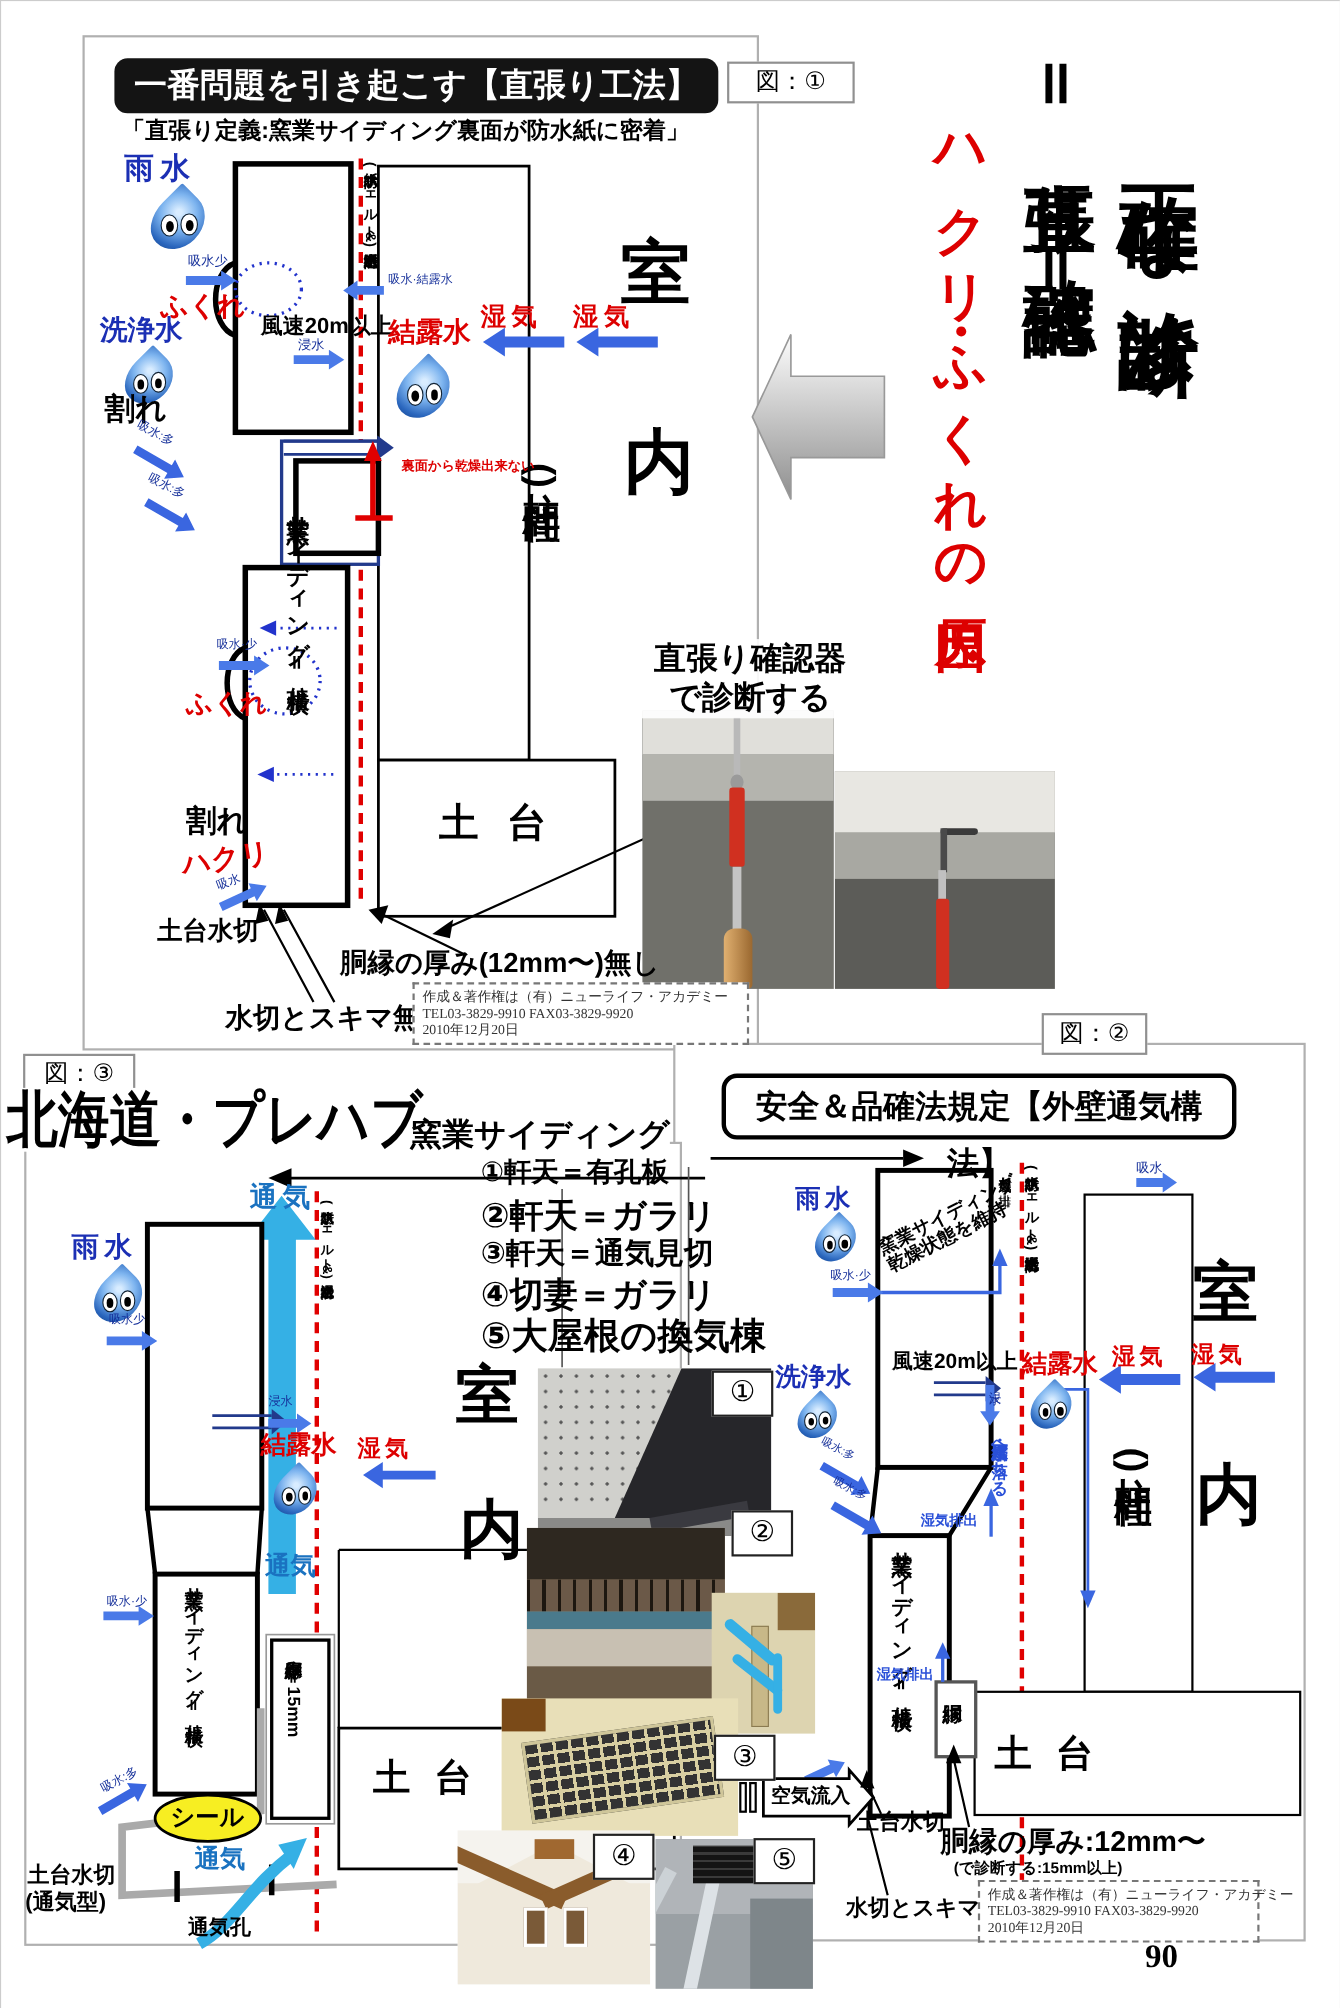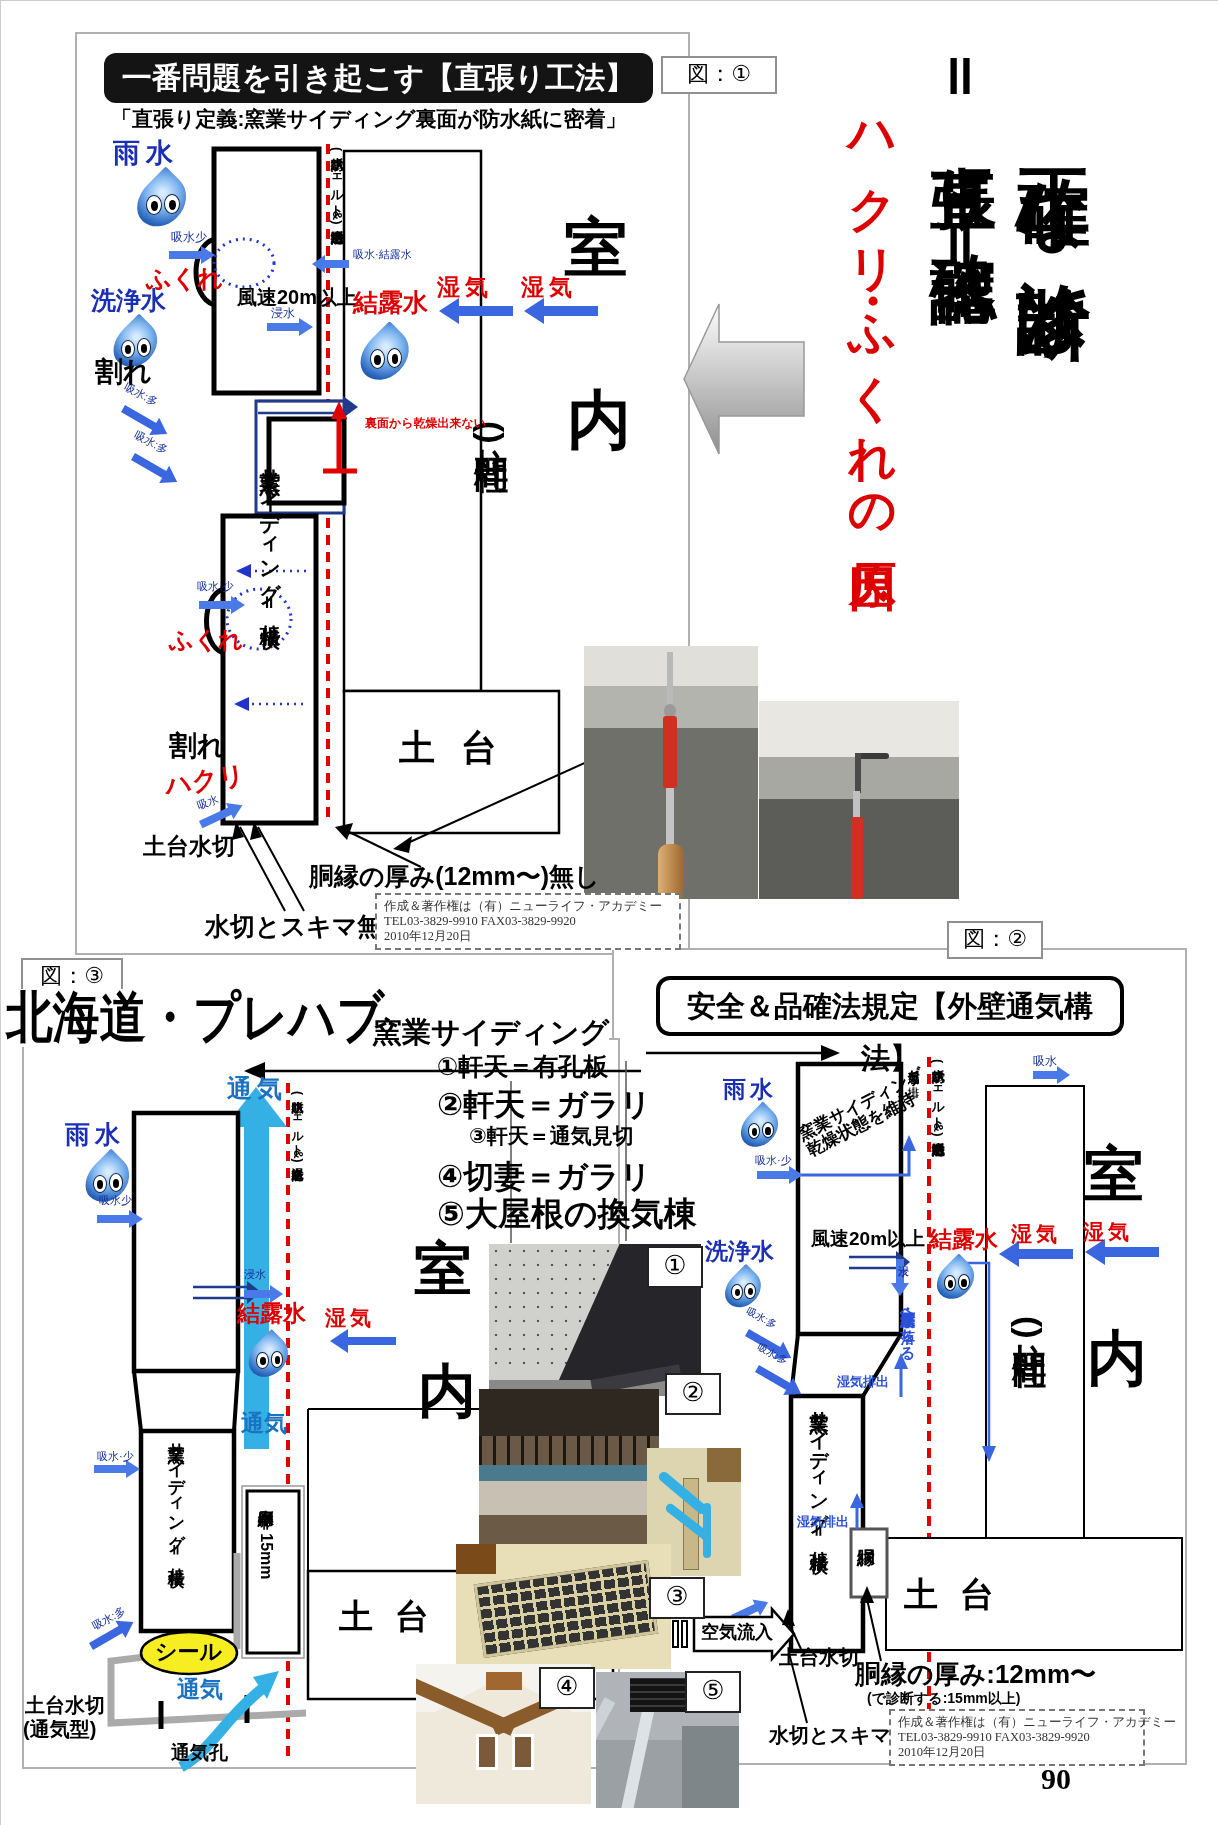--- a/index.html
+++ b/index.html
@@ -225,20 +225,24 @@
                 background:linear-gradient(90deg,#e0b070,#9a6830);"></div>
   </div>
   <div class="photo" style="left:758px;top:700px;width:200px;height:198px;background:#5c5c58;">
     <div style="position:absolute;left:0;top:0;width:100%;height:56px;background:#e8e7e2;"></div>
     <div style="position:absolute;left:0;top:56px;width:100%;height:42px;background:#a8a8a2;"></div>
     <div style="position:absolute;left:96px;top:52px;width:34px;height:6px;background:#3a3a3a;border-radius:3px;"></div>
     <div style="position:absolute;left:96px;top:52px;width:6px;height:40px;background:#4a4a4a;"></div>
     <div style="position:absolute;left:94px;top:90px;width:7px;height:28px;background:#c0c0c0;"></div>
     <div style="position:absolute;left:92px;top:116px;width:12px;height:82px;background:#d03020;border-radius:3px;"></div>
   </div>
+  <div class="lbl b" style="left:568px;top:580px;width:226px;text-align:center;font-size:29px;line-height:36px;background:rgba(255,255,255,.9);z-index:6;">
+    <div>直張り確認器</div>
+    <div>で診断する</div>
+  </div>
 
   <div class="figtag" style="left:946px;top:920px;width:92px;height:34px;line-height:32px;">図：②</div>
   <div class="t2" style="left:655px;top:975px;width:460px;height:52px;font-size:29px;line-height:52px;">安全＆品確法規定【外壁通気構法】</div>
 
   <div class="lbl b blue" style="left:722px;top:1076px;font-size:23px;letter-spacing:4px;">雨水</div>
   <div class="drop" style="left:740px;top:1102px;width:38px;height:48px;">
     <div class="body"></div>
       <span class="eye" style="left:18%;top:42%;"></span>
       <span class="eye" style="left:54%;top:40%;"></span>
     </div>
@@ -286,21 +290,21 @@
     <div>作成＆著作権は（有）ニューライフ・アカデミー</div>
     <div>TEL03-3829-9910 FAX03-3829-9920</div>
     <div>2010年12月20日</div>
   </div>
 
   <div class="figtag" style="left:20px;top:957px;width:98px;height:34px;line-height:32px;">図：③</div>
   <div class="lbl b" style="left:5px;top:988px;font-size:55px;transform:scaleX(.85);transform-origin:left top;background:#fff;z-index:6;">北海道・プレハブ</div>
   <div class="lbl b" style="left:372px;top:1016px;font-size:29px;background:#fff;z-index:6;">窯業サイディング</div>
   <div class="lbl b" style="left:436px;top:1052px;font-size:25px;z-index:6;">①軒天＝有孔板</div>
   <div class="lbl b" style="left:436px;top:1088px;font-size:31px;z-index:6;">②軒天＝ガラリ</div>
-  <div class="lbl b" style="left:436px;top:1124px;font-size:21px;z-index:6;margin-left:32px;">③軒天＝通気見切</div>
+  <div class="lbl b" style="left:436px;top:1124px;font-size:27px;z-index:6;">③軒天＝通気見切</div>
   <div class="lbl b" style="left:436px;top:1160px;font-size:31px;z-index:6;">④切妻＝ガラリ</div>
   <div class="lbl b" style="left:436px;top:1196px;font-size:33px;z-index:6;">⑤大屋根の換気棟</div>
 
   <div class="lbl b cyanb" style="left:226px;top:1074px;font-size:25px;letter-spacing:5px;">通気</div>
   <div class="lbl b v" style="left:290px;top:1090px;font-size:12px;height:170px;">防水紙(フェルト&amp;透湿防水紙)</div>
   <div class="lbl b blue" style="left:64px;top:1120px;font-size:25px;letter-spacing:5px;">雨水</div>
   <div class="drop" style="left:84px;top:1150px;width:44px;height:56px;">
     <div class="body"></div>
       <span class="eye" style="left:18%;top:42%;"></span>
       <span class="eye" style="left:54%;top:40%;"></span>

